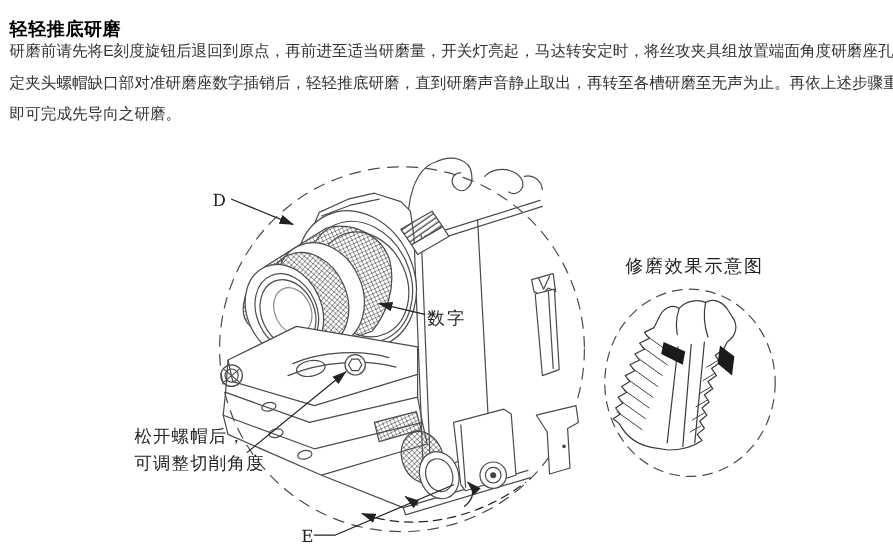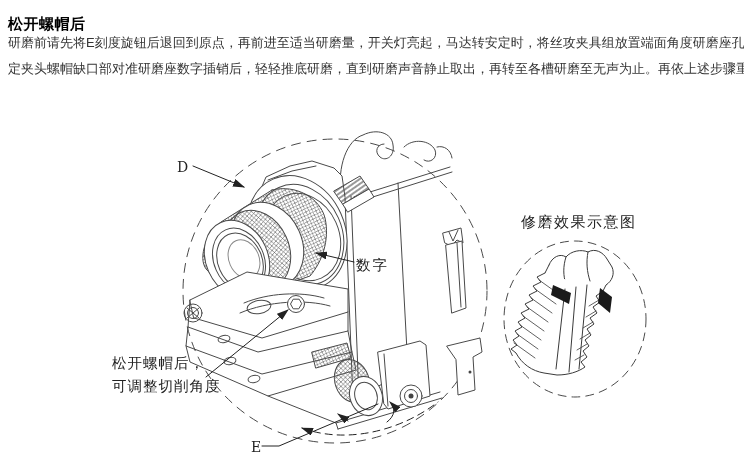--- a/index.html
+++ b/index.html
@@ -9,25 +9,26 @@
        color:#000;letter-spacing:.5px;white-space:nowrap;}
   .para{position:absolute;left:8px;top:30px;width:735px;color:#333;}
   .para .line{font-size:13px;line-height:26px;white-space:nowrap;letter-spacing:0;}
   svg{position:absolute;left:0;top:0;}
   svg text{font-family:"Liberation Sans",sans-serif;fill:#222;}
   text.serif{font-family:"DejaVu Serif",serif;}
 </style>
 </head>
 <body>
 
-<h1 class="doc-title">松开螺帽后</h1>
+<h1 class="doc-title">轻轻推底研磨</h1>
 
 <div class="para">
   <div class="line">研磨前请先将E刻度旋钮后退回到原点，再前进至适当研磨量，开关灯亮起，马达转安定时，将丝攻夹具组放置端面角度研磨座孔内(D)，固</div>
   <div class="line">定夹头螺帽缺口部对准研磨座数字插销后，轻轻推底研磨，直到研磨声音静止取出，再转至各槽研磨至无声为止。再依上述步骤重复研磨，</div>
+  <div class="line">即可完成先导向之研磨。</div>
 </div>
 
 <svg width="744" height="465" viewBox="0 0 744 465">
   <defs>
     <pattern id="knurl" patternUnits="userSpaceOnUse" width="4.5" height="4.5" patternTransform="rotate(20)">
       <path d="M0,0 L4.5,4.5 M4.5,0 L0,4.5" stroke="#555" stroke-width="0.6" fill="none"></path>
     </pattern>
     <pattern id="hatch" patternUnits="userSpaceOnUse" width="4" height="4" patternTransform="rotate(-35)">
       <path d="M0,1 L4,1" stroke="#444" stroke-width="1.1" fill="none"></path>
     </pattern>

